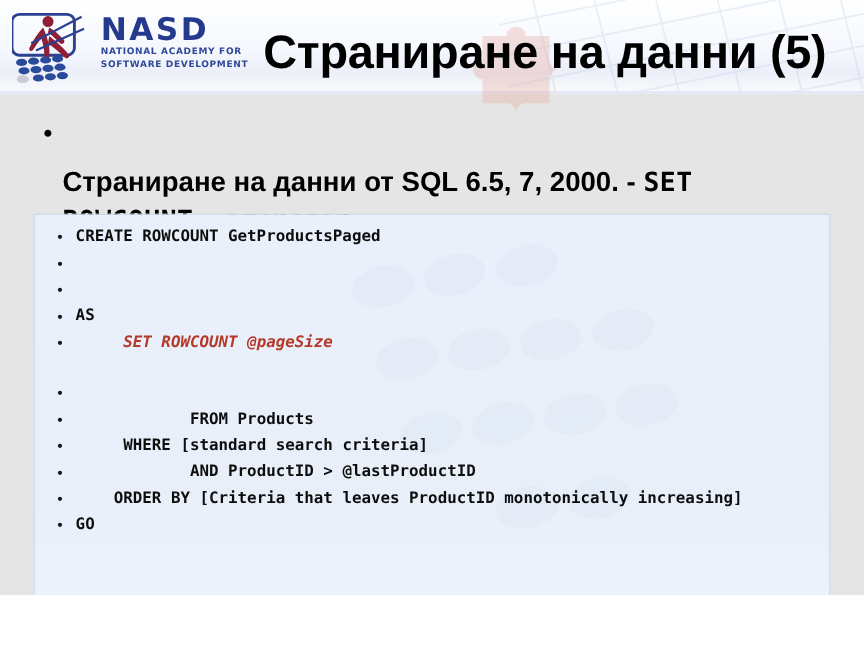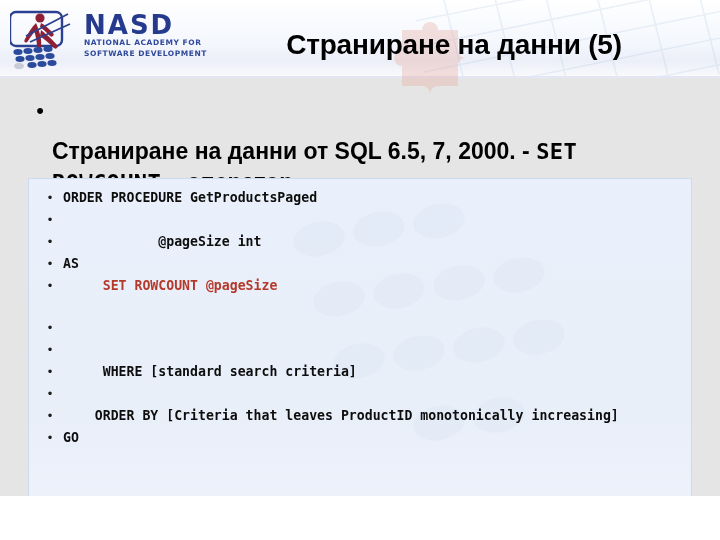--- a/index.html
+++ b/index.html
@@ -85,21 +85,21 @@
   }
   #puzzle-watermark {
     position: absolute;
     left: 188px; top: 0px;
     width: 86px; height: 78px;
     opacity: 0.40;
   }
   #title {
     position: relative;
     font-family: "Liberation Sans", sans-serif;
-    font-size: 28px;
+    font-size: 39px;
     font-weight: 700;
     color: #000000;
     white-space: nowrap;
     letter-spacing: -0.2px;
   }
 
   
   #lead {
     position: absolute;
     left: 28px; top: 96px;
@@ -173,20 +173,21 @@
     font-family: "DejaVu Sans Mono", monospace;
     font-size: 13.2px;
     font-weight: 700;
     line-height: 22px;
     color: #0d0d0d;
     white-space: pre-wrap;
     letter-spacing: 0px;
   }
   .code-text.accent {
     color: #b5392a;
+    font-style: italic;
   }
 </style>
 </head>
 <body>
 
 <div id="slide">
 
   <div id="header">
     <svg id="header-watermark" viewBox="0 0 340 120" preserveAspectRatio="none">
       <g stroke="#a9c3dd" stroke-width="1.6" fill="none" opacity="0.75">
@@ -275,49 +276,50 @@
         <ellipse cx="140" cy="154" rx="26" ry="17" transform="rotate(-12 140 154)"></ellipse>
         <ellipse cx="200" cy="146" rx="26" ry="17" transform="rotate(-12 200 146)"></ellipse>
         <ellipse cx="260" cy="138" rx="26" ry="17" transform="rotate(-12 260 138)"></ellipse>
         <ellipse cx="160" cy="224" rx="26" ry="17" transform="rotate(-12 160 224)"></ellipse>
         <ellipse cx="220" cy="216" rx="26" ry="17" transform="rotate(-12 220 216)"></ellipse>
       </g>
     </svg>
     <div id="code-lines">
         <div class="code-row">
           <div class="code-bullet">•</div>
-          <div class="code-text">ORDER PROCEDURE GetProductsPaged</div>
-        </div>
-        <div class="code-row">
-          <div class="code-bullet">•</div>
-        </div>
-        <div class="code-row">
-          <div class="code-bullet">•</div>
-          <div class="code-text">            @pageSize int</div>
+          <div class="code-text">CREATE ROWCOUNT GetProductsPaged</div>
+        </div>
+        <div class="code-row">
+          <div class="code-bullet">•</div>
+        </div>
+        <div class="code-row">
+          <div class="code-bullet">•</div>
         </div>
         <div class="code-row">
           <div class="code-bullet">•</div>
           <div class="code-text">AS</div>
         </div>
         <div class="code-row">
           <div class="code-bullet">•</div>
           <div class="code-text accent">     SET ROWCOUNT @pageSize</div>
         </div>
         <div class="code-row gap">
           <div class="code-bullet">•</div>
         </div>
         <div class="code-row">
           <div class="code-bullet">•</div>
+          <div class="code-text">            FROM Products</div>
         </div>
         <div class="code-row">
           <div class="code-bullet">•</div>
           <div class="code-text">     WHERE [standard search criteria]</div>
         </div>
         <div class="code-row">
           <div class="code-bullet">•</div>
+          <div class="code-text">            AND ProductID &gt; @lastProductID</div>
         </div>
         <div class="code-row">
           <div class="code-bullet">•</div>
           <div class="code-text">    ORDER BY [Criteria that leaves ProductID monotonically increasing]</div>
         </div>
         <div class="code-row">
           <div class="code-bullet">•</div>
           <div class="code-text">GO</div>
         </div>
       </div>

